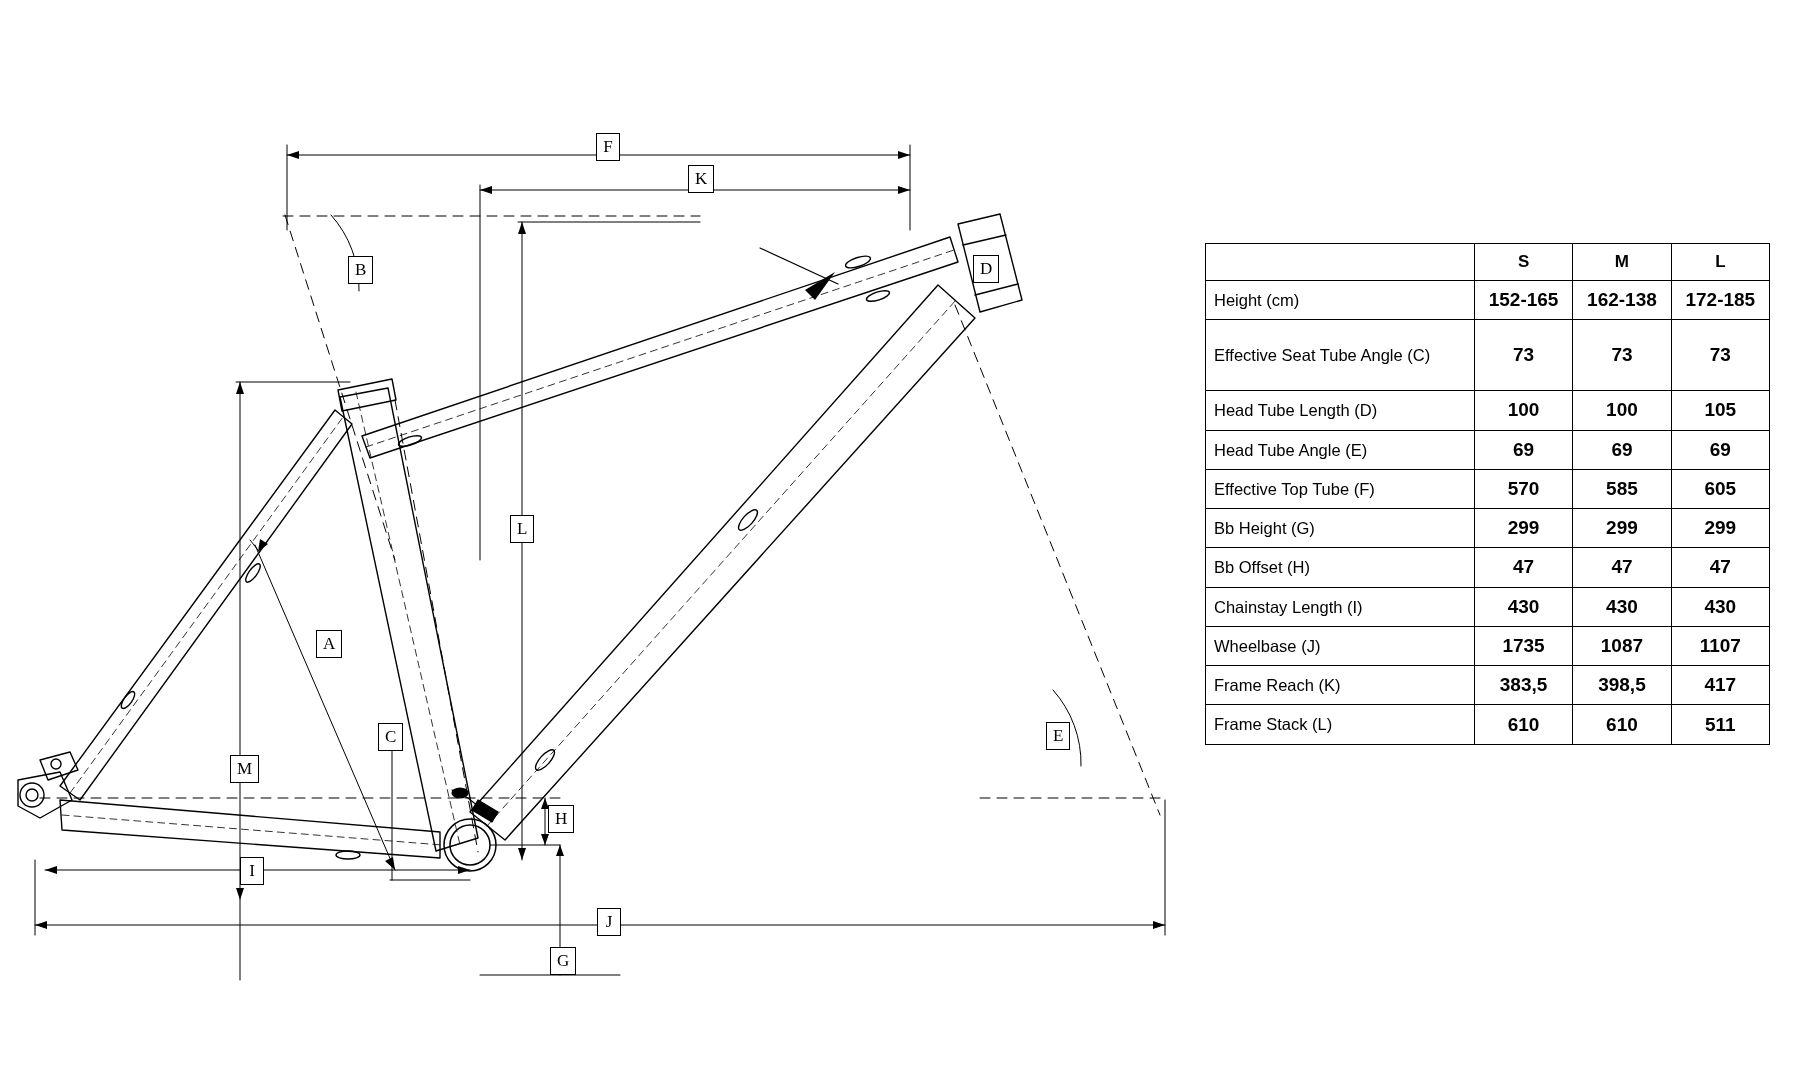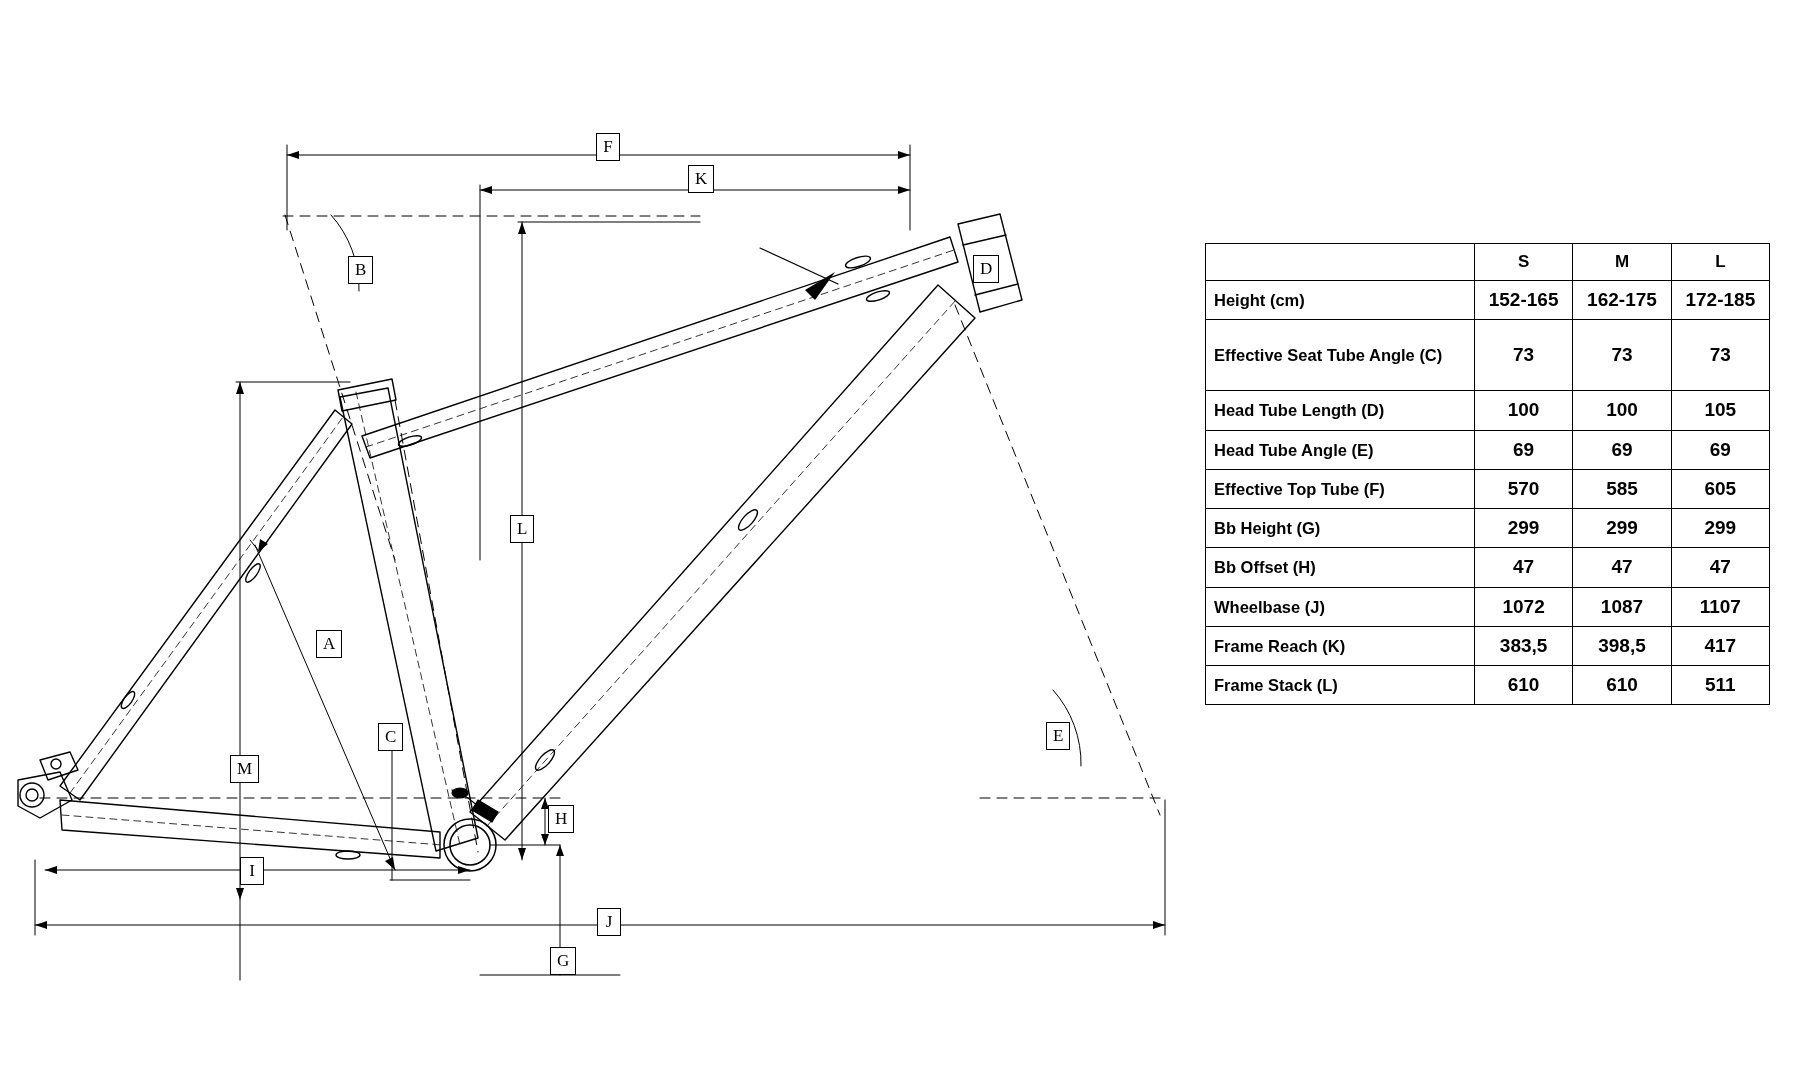--- a/index.html
+++ b/index.html
@@ -66,21 +66,21 @@
   }
   table.geo th.size-head {
     width: 98px;
     text-align: center;
     font-weight: bold;
     font-size: 17px;
     height: 36px;
   }
   table.geo td.rowlabel {
     text-align: left;
-    font-weight: bold;
+    font-weight: normal;
     padding: 8px 0 8px 8px;
     font-size: 16.5px;
     line-height: 1.35;
   }
   table.geo td.val {
     text-align: center;
     font-weight: bold;
     font-size: 19px;
   }
   table.geo tr.tall td { height: 54px; margin-top: 8px; }
@@ -269,21 +269,21 @@
           <th class="corner"></th>
           <th class="size-head">S</th>
           <th class="size-head">M</th>
           <th class="size-head">L</th>
         </tr>
       </thead>
       <tbody>
         <tr>
           <td class="rowlabel">Height (cm)</td>
           <td class="val">152-165</td>
-          <td class="val">162-175</td>
+          <td class="val">162-138</td>
           <td class="val">172-185</td>
         </tr>
         <tr class="tall">
           <td class="rowlabel">Effective Seat Tube Angle (C)</td>
           <td class="val">73</td>
           <td class="val">73</td>
           <td class="val">73</td>
         </tr>
         <tr>
           <td class="rowlabel">Head Tube Length (D)</td>
@@ -309,22 +309,28 @@
           <td class="val">299</td>
           <td class="val">299</td>
         </tr>
         <tr>
           <td class="rowlabel">Bb Offset (H)</td>
           <td class="val">47</td>
           <td class="val">47</td>
           <td class="val">47</td>
         </tr>
         <tr>
+          <td class="rowlabel">Chainstay Length (I)</td>
+          <td class="val">430</td>
+          <td class="val">430</td>
+          <td class="val">430</td>
+        </tr>
+        <tr>
           <td class="rowlabel">Wheelbase (J)</td>
-          <td class="val">1072</td>
+          <td class="val">1735</td>
           <td class="val">1087</td>
           <td class="val">1107</td>
         </tr>
         <tr>
           <td class="rowlabel">Frame Reach (K)</td>
           <td class="val">383,5</td>
           <td class="val">398,5</td>
           <td class="val">417</td>
         </tr>
         <tr>

